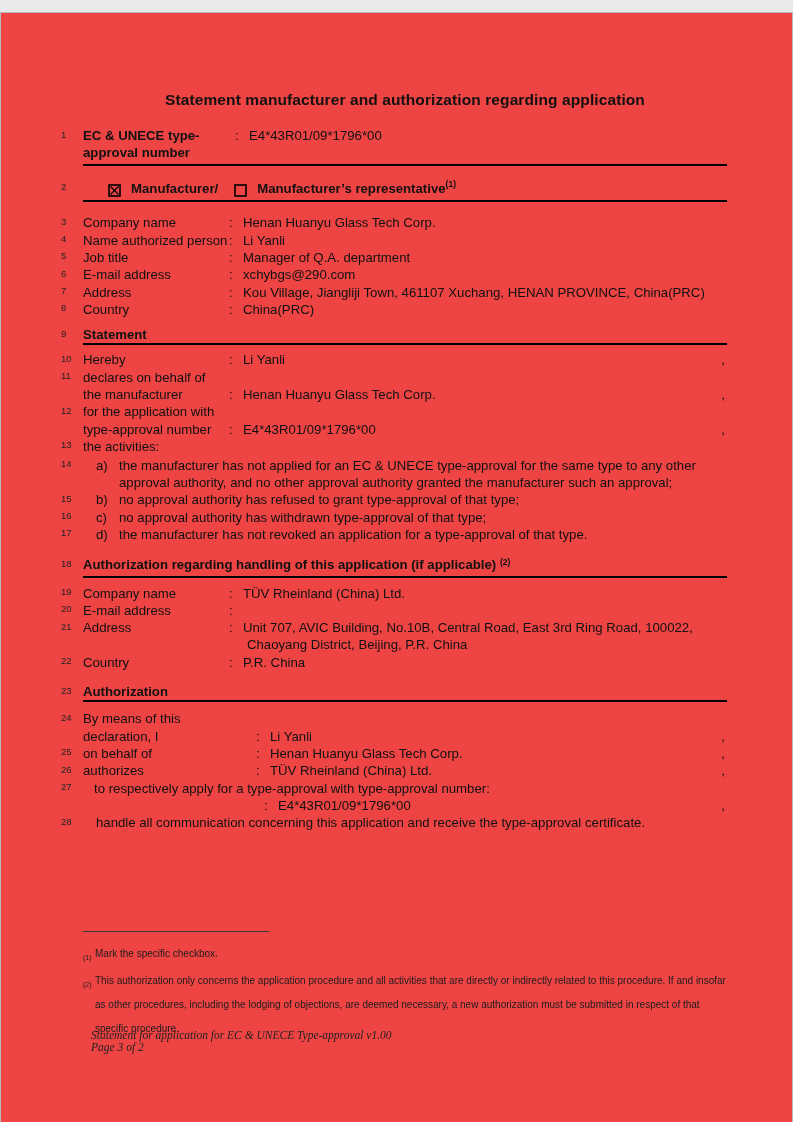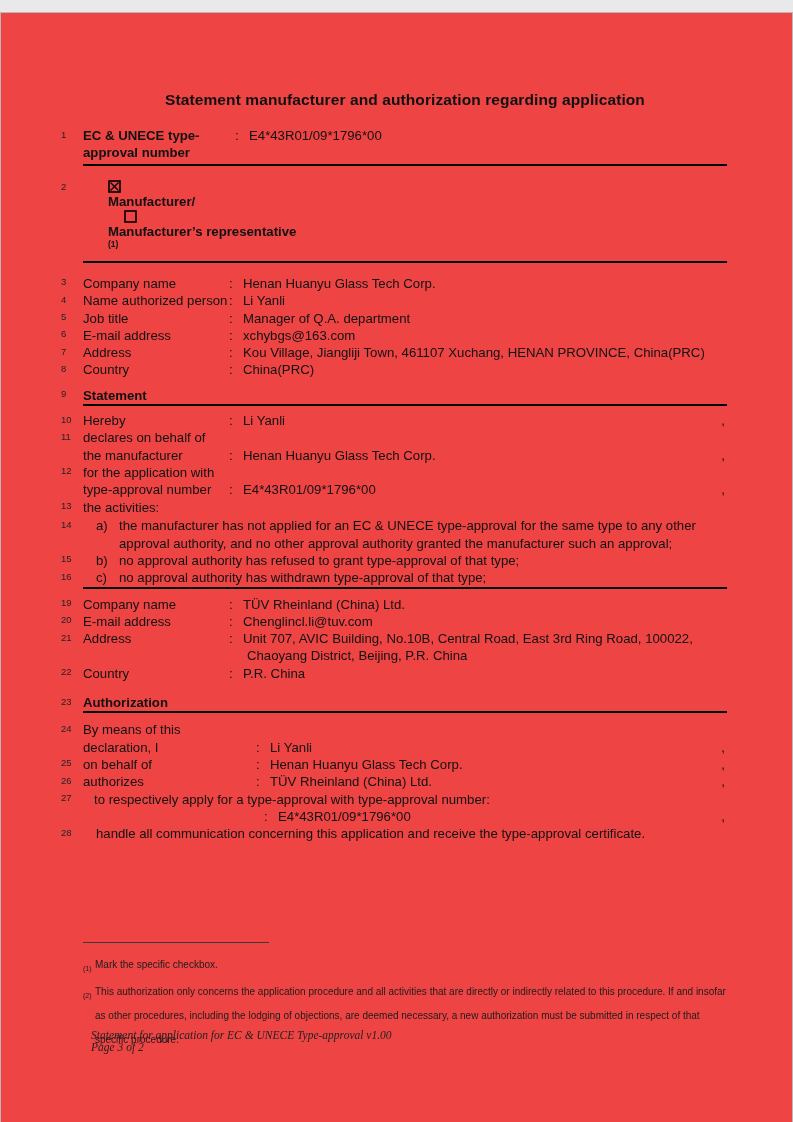--- a/index.html
+++ b/index.html
@@ -44,21 +44,21 @@
   .mt-row1 { margin-top:18px; }
   .mt-row2 { margin-top:14px; }
   .mt-fields { margin-top:12px; }
   .mt-head9 { margin-top:8px; }
   .mt-strows { margin-top:6px; }
   .mt-items { margin-top:1.5px; }
   .mt-head18 { margin-top:13px; }
   .mt-rows19 { margin-top:7px; }
   .mt-head23 { margin-top:12px; }
   .mt-rows24 { margin-top:8px; }
-  .checkbox-line { padding-left:25px; display:flex; align-items:flex-start;flex-direction:column; }
+  .checkbox-line { padding-left:25px; display:flex; align-items:flex-end; }
   .cb { width:13px; height:13px; flex:none; margin-right:10px; display:inline-block; }
   .cb2 { margin-left:16px; }
   .sup { font-size:8.5px; font-weight:bold; position:relative; top:-4px; }
   .item { display:flex; }
   .item-letter { width:36px; flex:none; box-sizing:border-box; padding-left:13px; }
   .indent-val2 { padding-left:164px; }
   .indent-27 { padding-left:181px; display:flex; }
   .indent-28 { padding-left:13px; }
   .indent-27b { padding-left:11px; }
   .fn-sep { margin-top:100px; width:186px; border-top:1.6px solid #3a3a3a; height:0; }
@@ -135,21 +135,21 @@
             <span class="f-label">Job title</span>
             <span class="colon">:</span>
             <span class="value">Manager of Q.A. department</span>
           </div>
       </div>
       <div class="row">
         <span class="num">6</span>
         <div class="field">
             <span class="f-label">E-mail address</span>
             <span class="colon">:</span>
-            <span class="value">xchybgs@163.com</span>
+            <span class="value">xchybgs@290.com</span>
           </div>
       </div>
       <div class="row">
         <span class="num">7</span>
         <div class="field">
             <span class="f-label">Address</span>
             <span class="colon">:</span>
             <span class="value">Kou Village, Jiangliji Town, 461107 Xuchang, HENAN PROVINCE, China(PRC)</span>
           </div>
       </div>
@@ -224,39 +224,50 @@
             <span class="value">no approval authority has refused to grant type-approval of that type;</span>
           </div>
       </div>
       <div class="row">
         <span class="num">16</span>
         <div class="item">
             <span class="item-letter">c)</span>
             <span class="value">no approval authority has withdrawn type-approval of that type;</span>
           </div>
       </div>
-    </div>
-
+      <div class="row">
+        <span class="num">17</span>
+        <div class="item">
+            <span class="item-letter">d)</span>
+            <span class="value">the manufacturer has not revoked an application for a type-approval of that type.</span>
+          </div>
+      </div>
+    </div>
+
+    <div class="row mt-head18">
+      <span class="num">18</span>
+      <span class="bold">Authorization regarding handling of this application (if applicable)</span>
+      <span class="sup">(2)</span>
+    </div>
     <div class="rule rule-3"></div>
 
     <div class="mt-rows19">
       <div class="row">
         <span class="num">19</span>
         <div class="field">
             <span class="f-label">Company name</span>
             <span class="colon">:</span>
             <span class="value">TÜV Rheinland (China) Ltd.</span>
           </div>
       </div>
       <div class="row">
         <span class="num">20</span>
         <div class="field">
             <span class="f-label">E-mail address</span>
             <span class="colon">:</span>
-            <span class="value">Chenglincl.li@tuv.com</span>
           </div>
       </div>
       <div class="row">
         <span class="num">21</span>
         <div class="field">
             <span class="f-label">Address</span>
             <span class="colon">:</span>
             <span class="value">Unit 707, AVIC Building, No.10B, Central Road, East 3rd Ring Road, 100022,</span>
           </div>
       </div>

